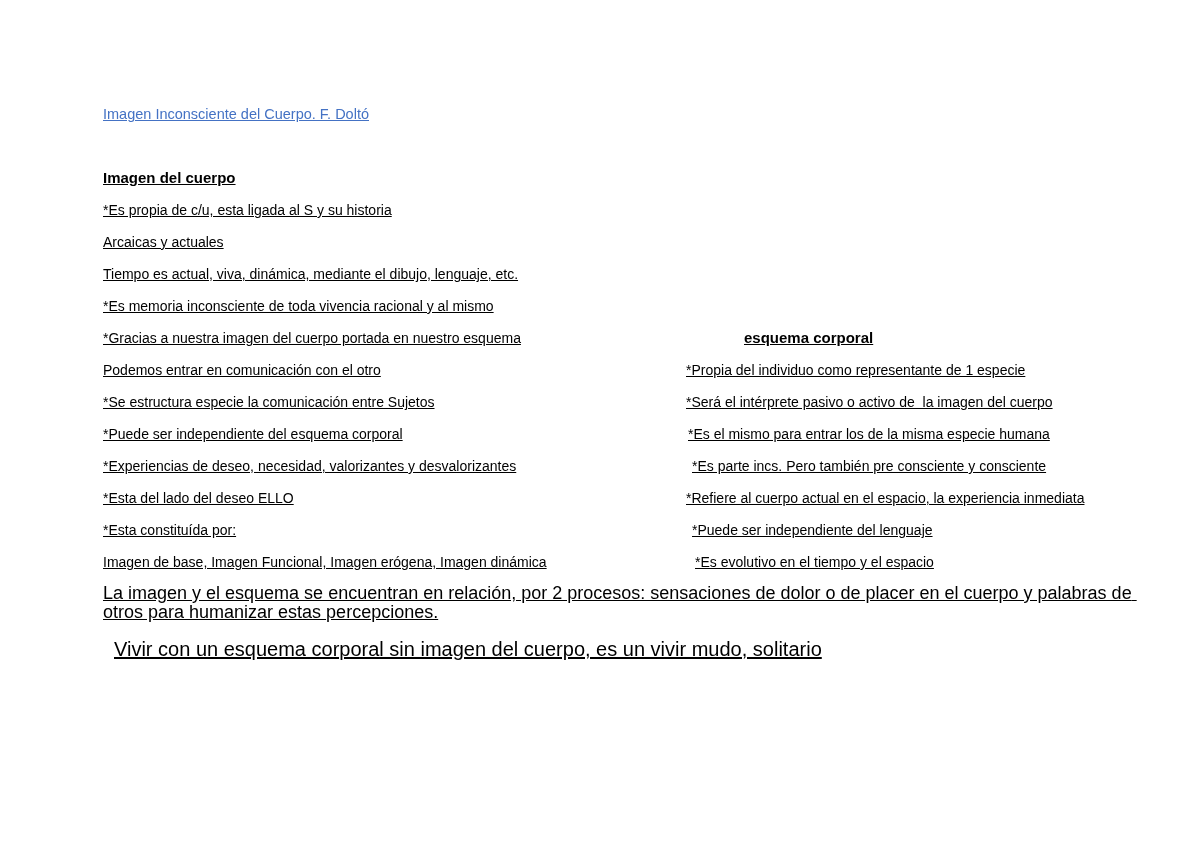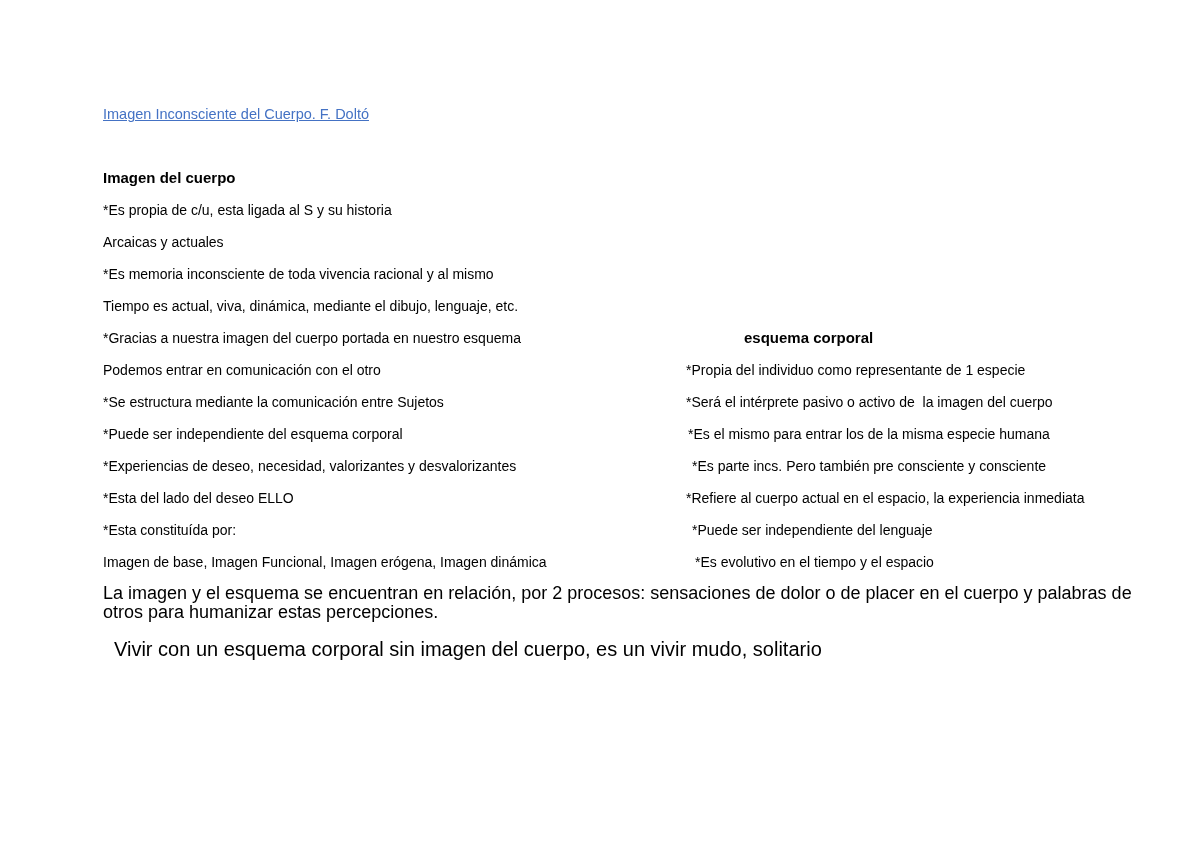--- a/index.html
+++ b/index.html
@@ -12,20 +12,21 @@
     height: 849px;
     font-family: "Liberation Sans", sans-serif;
     color: #000000;
     overflow: hidden;
   }
   .page {
     box-sizing: border-box;
     width: 1200px;
     height: 849px;
     padding: 104px 32px 0 103px;
+    text-decoration: underline;
   }
   .title-para {
     margin: 0 0 44px 0;
     line-height: 20px;
     font-size: 14.5px;
   }
   .title-link {
     color: #4472C4;
     text-decoration: underline;
     cursor: pointer;
@@ -82,25 +83,25 @@
 <div class="page">
 
   <p class="title-para"><a class="title-link">Imagen Inconsciente del Cuerpo. F. Doltó</a></p>
 
   <div class="columns">
 
     <div class="col-left">
       <p class="heading">Imagen del cuerpo</p>
       <p class="line">*Es propia de c/u, esta ligada al S y su historia</p>
       <p class="line">Arcaicas y actuales</p>
+      <p class="line">Tiempo es actual, viva, dinámica, mediante el dibujo, lenguaje, etc.</p>
       <p class="line">*Es memoria inconsciente de toda vivencia racional y al mismo</p>
-      <p class="line">Tiempo es actual, viva, dinámica, mediante el dibujo, lenguaje, etc.</p>
       <p class="line">*Gracias a nuestra imagen del cuerpo portada en nuestro esquema</p>
       <p class="line">Podemos entrar en comunicación con el otro</p>
-      <p class="line">*Se estructura mediante la comunicación entre Sujetos</p>
+      <p class="line">*Se estructura especie la comunicación entre Sujetos</p>
       <p class="line">*Puede ser independiente del esquema corporal</p>
       <p class="line">*Experiencias de deseo, necesidad, valorizantes y desvalorizantes</p>
       <p class="line">*Esta del lado del deseo ELLO</p>
       <p class="line">*Esta constituída por:</p>
       <p class="line">Imagen de base, Imagen Funcional, Imagen erógena, Imagen dinámica</p>
     </div>
 
     <div class="col-right">
       <p class="heading heading-right">esquema corporal</p>
       <p class="line">*Propia del individuo como representante de 1 especie</p>

